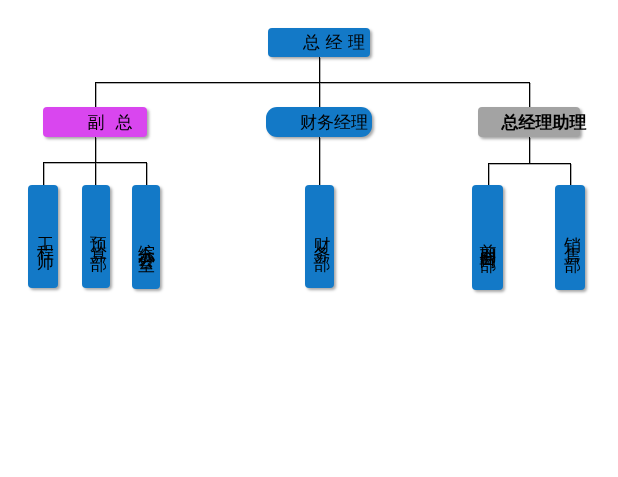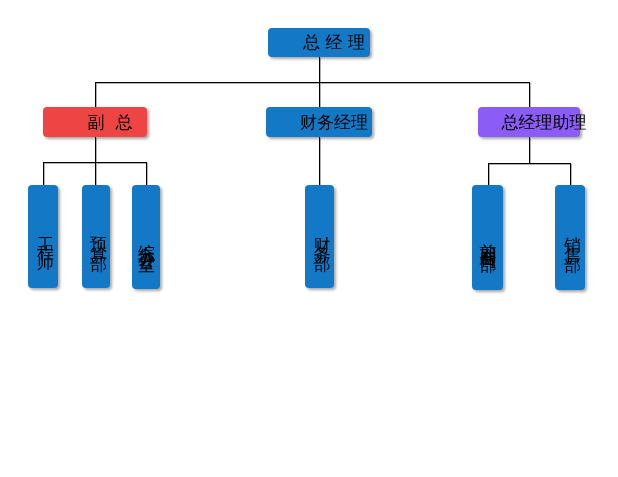--- a/index.html
+++ b/index.html
@@ -43,21 +43,21 @@
     position: absolute;
     background: #000000;
     box-shadow: 1px 1px 0 rgba(150,150,150,0.75);
   }
   .hline { height: 1px; }
   .vline { width: 1px; }
 
   
   #n-root  { left: 268px; top: 28px;  width: 102px; height: 29px; }
   #n-dep   { left: 43px;  top: 107px; width: 104px; height: 30px; }
-  #n-fin   { left: 266px; top: 107px; width: 106px; height: 30px; }
+  #n-fin   { left: 266px; top: 107px; width: 106px; height: 30px; border-radius: 11px; }
   #n-ast   { left: 478px; top: 107px; width: 102px; height: 30px; }
   #n-eng   { left: 28px;  top: 185px; width: 30px;  height: 103px; }
   #n-bud   { left: 82px;  top: 185px; width: 28px;  height: 103px; }
   #n-off   { left: 132px; top: 185px; width: 28px;  height: 104px; }
   #n-find  { left: 305px; top: 185px; width: 29px;  height: 103px; }
   #n-pre   { left: 472px; top: 185px; width: 31px;  height: 105px; }
   #n-sal   { left: 555px; top: 185px; width: 30px;  height: 105px; }
 
   
   #l-root-v   { left: 319px; top: 57px;  height: 25px; }
@@ -92,23 +92,23 @@
   <div class="line vline" id="l-bud-v" style="background: rgb(0, 0, 0);"></div>
   <div class="line vline" id="l-off-v" style="background: rgb(0, 0, 0);"></div>
   <div class="line vline" id="l-find-v" style="background: rgb(0, 0, 0);"></div>
   <div class="line vline" id="l-ast-down" style="background: rgb(0, 0, 0);"></div>
   <div class="line hline" id="l-right-h" style="background: rgb(0, 0, 0);"></div>
   <div class="line vline" id="l-pre-v" style="background: rgb(0, 0, 0);"></div>
   <div class="line vline" id="l-sal-v" style="background: rgb(0, 0, 0);"></div>
 
   <div class="node node-h" id="n-root" style="background: rgb(19, 121, 199); color: rgb(0, 0, 0);">总 经 理</div>
 
-  <div class="node node-h" id="n-dep" style="background: #ef4444; color: rgb(0, 0, 0);">副  总</div>
+  <div class="node node-h" id="n-dep" style="background: #d946ef; color: rgb(0, 0, 0);">副  总</div>
   <div class="node node-h" id="n-fin" style="background: rgb(19, 121, 199); color: rgb(0, 0, 0);">财务经理</div>
-  <div class="node node-h" id="n-ast" style="background: #8b5cf6; color: rgb(0, 0, 0);">总经理助理</div>
+  <div class="node node-h" id="n-ast" style="background: #a3a3a3; color: rgb(0, 0, 0); font-weight: bold;">总经理助理</div>
 
   <div class="node node-v v3" id="n-eng" style="background: rgb(19, 121, 199); color: rgb(0, 0, 0);">工程师</div>
   <div class="node node-v v3" id="n-bud" style="background: rgb(19, 121, 199); color: rgb(0, 0, 0);">预算部</div>
   <div class="node node-v v5" id="n-off" style="background: rgb(19, 121, 199); color: rgb(0, 0, 0);">综合办公室</div>
   <div class="node node-v v3" id="n-find" style="background: rgb(19, 121, 199); color: rgb(0, 0, 0);">财务部</div>
   <div class="node node-v v5" id="n-pre" style="background: rgb(19, 121, 199); color: rgb(0, 0, 0);">前期合同部</div>
   <div class="node node-v v3" id="n-sal" style="background: rgb(19, 121, 199); color: rgb(0, 0, 0);">销售部</div>
 
 </div>
 

